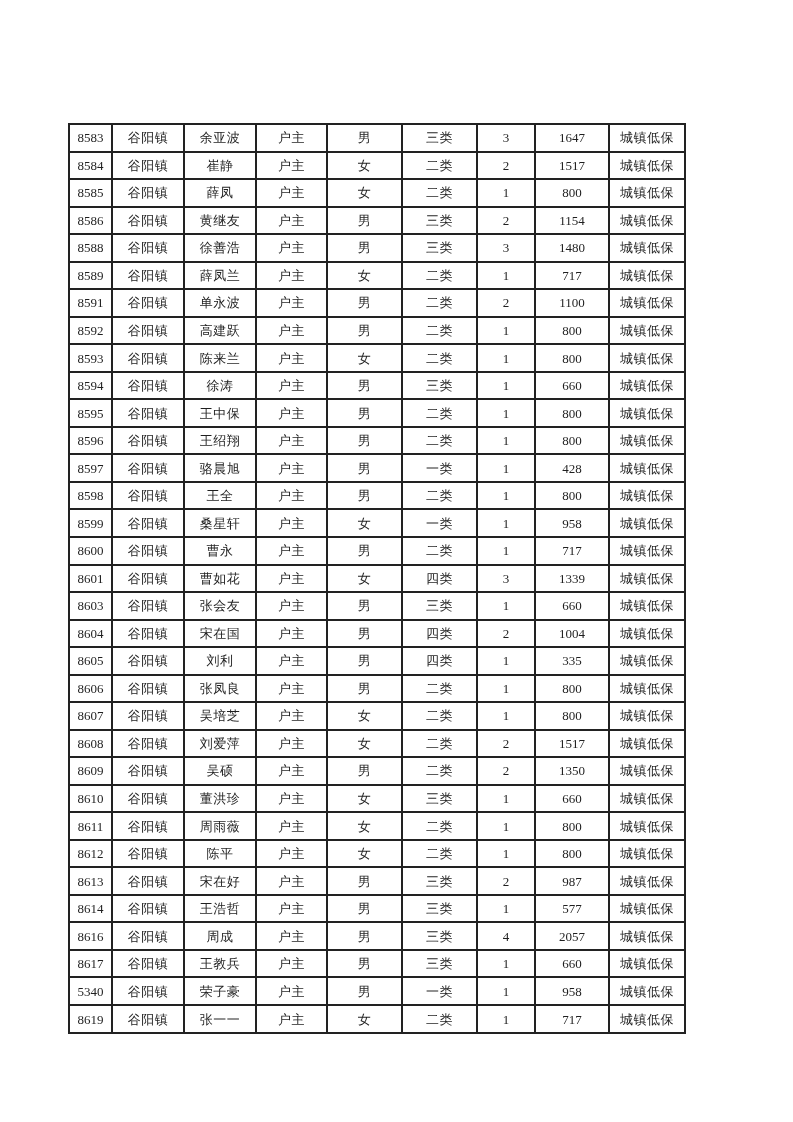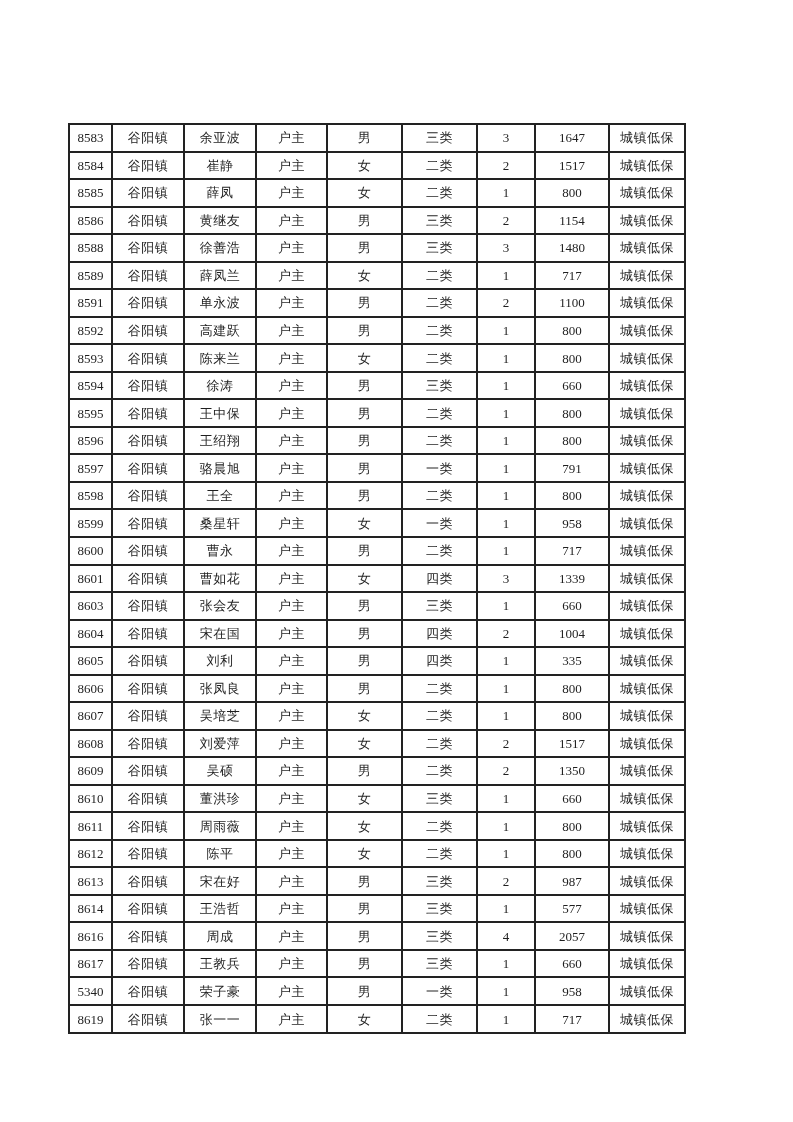--- a/index.html
+++ b/index.html
@@ -203,21 +203,21 @@
             <td>城镇低保</td>
           </tr>
           <tr>
             <td class="num">8597</td>
             <td>谷阳镇</td>
             <td>骆晨旭</td>
             <td>户主</td>
             <td>男</td>
             <td>一类</td>
             <td class="num">1</td>
-            <td class="num">791</td>
+            <td class="num">428</td>
             <td>城镇低保</td>
           </tr>
           <tr>
             <td class="num">8598</td>
             <td>谷阳镇</td>
             <td>王全</td>
             <td>户主</td>
             <td>男</td>
             <td>二类</td>
             <td class="num">1</td>

